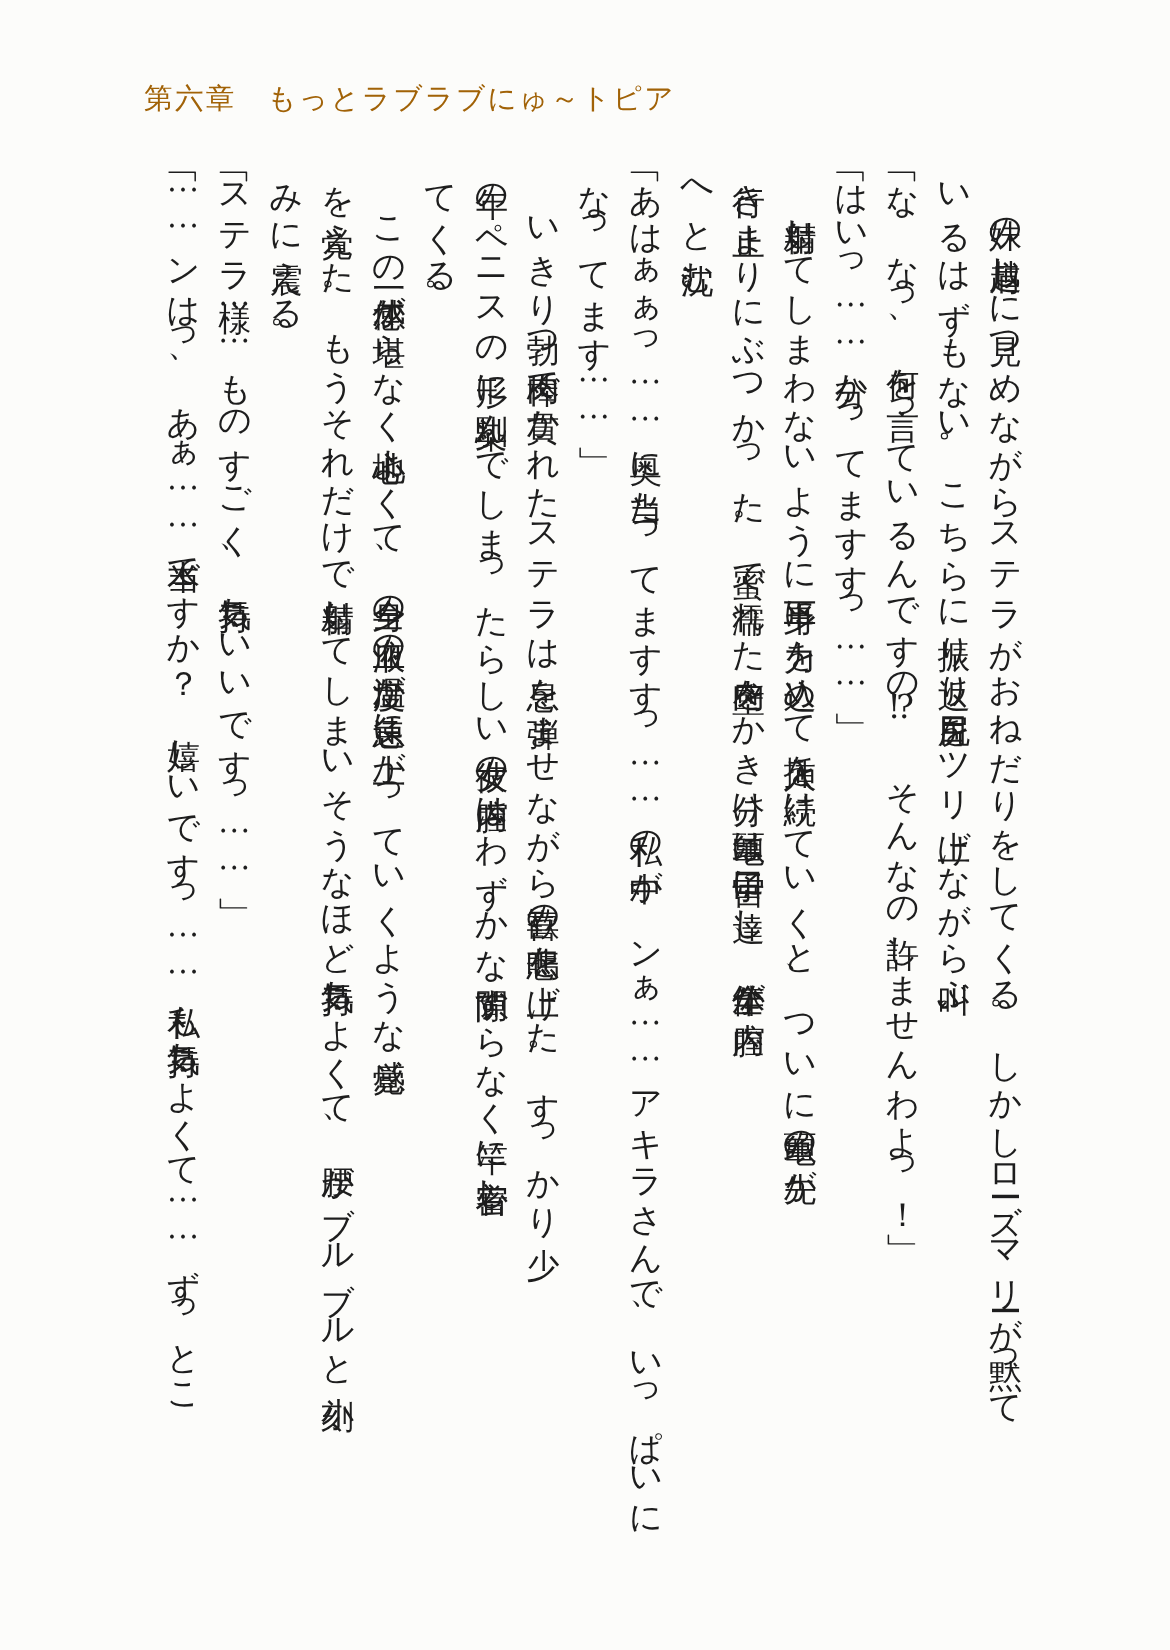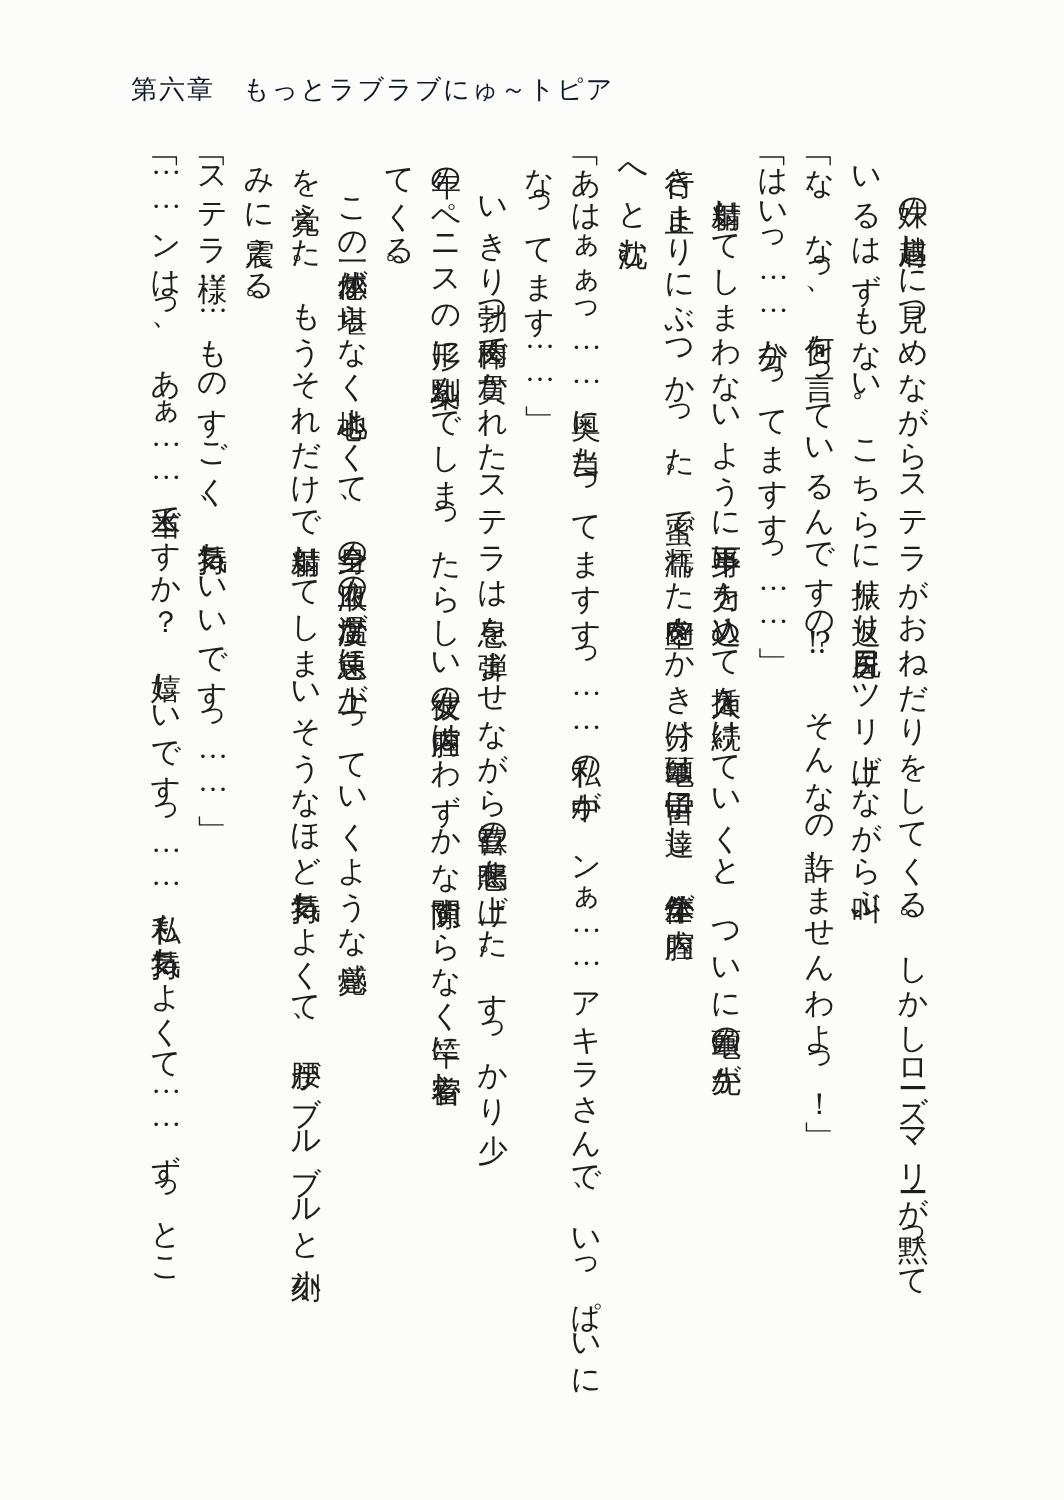--- a/index.html
+++ b/index.html
@@ -16,21 +16,21 @@
     overflow: hidden;
     font-family: "Liberation Serif", "DejaVu Serif", serif;
     color: #1d1d1d;
   }
   .chapter-header {
     position: absolute;
     left: 131px;
     top: 72px;
     font-size: 26px;
     letter-spacing: 2px;
-    color: #0f172a;
+    color: #a16207;
     white-space: nowrap;
   }
   .body-text {
     position: absolute;
     top: 147px;
     right: 128px;
     height: 1216px;
     writing-mode: vertical-rl;
     text-orientation: upright;
     font-size: 30px;

